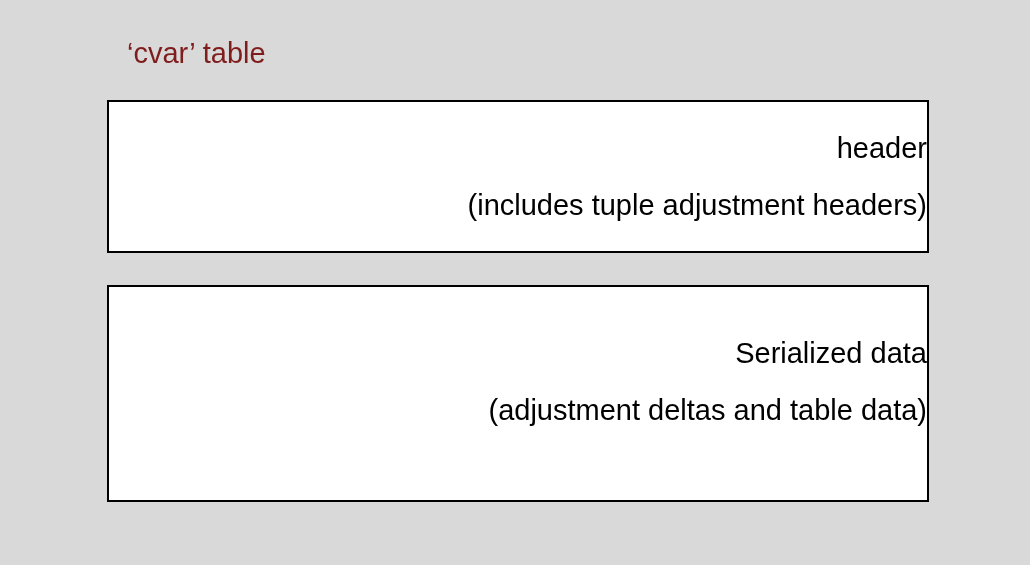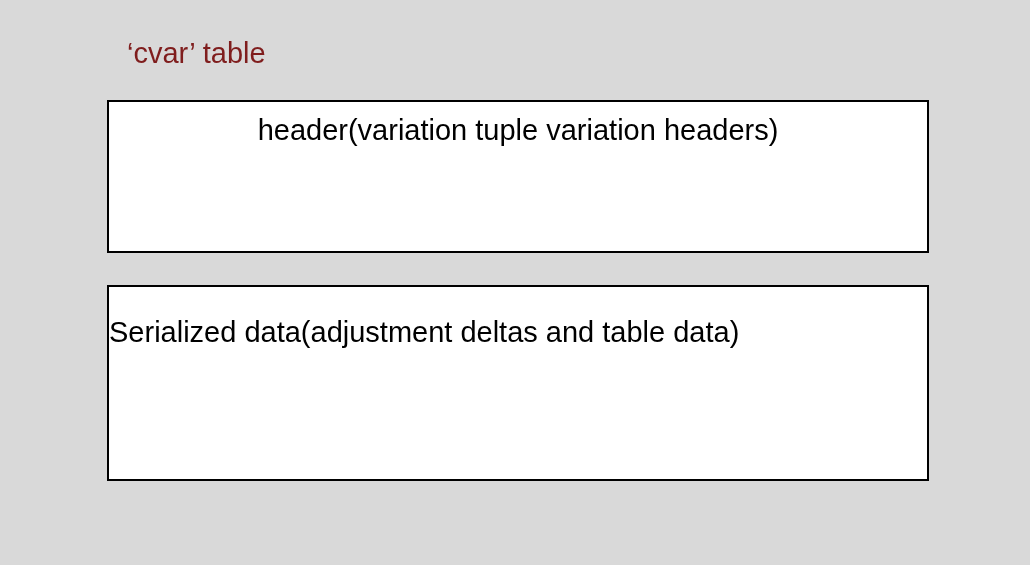--- a/index.html
+++ b/index.html
@@ -25,49 +25,49 @@
       white-space: nowrap;
     }
     .block {
       position: absolute;
       left: 107px;
       width: 818px;
       background: #ffffff;
       border: 2px solid #000000;
       box-sizing: content-box;
       display: flex;
-      flex-direction: row;
-      align-items: flex-start;
+      flex-direction: column;
+      align-items: flex-end;
       text-align: center;
     }
     .block-header {
       top: 100px;
       height: 149px;
       justify-content: center;
     }
     .block-serialized {
       top: 285px;
       height: 205px;
       justify-content: flex-start;
-      padding-top: 17px;
+      padding-top: 38px;
       height: 175px; 
     }
     .block-line {
       font-size: 29px;
       line-height: 57px;
       color: #000000;
       white-space: nowrap;
     }
   </style>
 </head>
 <body>
 
 <div class="diagram-title">‘cvar’ table</div>
 
 <div class="block block-header">
   <div class="block-line">header</div>
-  <div class="block-line">(variation tuple variation headers)</div>
+  <div class="block-line">(includes tuple adjustment headers)</div>
 </div>
 
 <div class="block block-serialized">
   <div class="block-line">Serialized data</div>
   <div class="block-line">(adjustment deltas and table data)</div>
 </div>
 
 </body></html>

